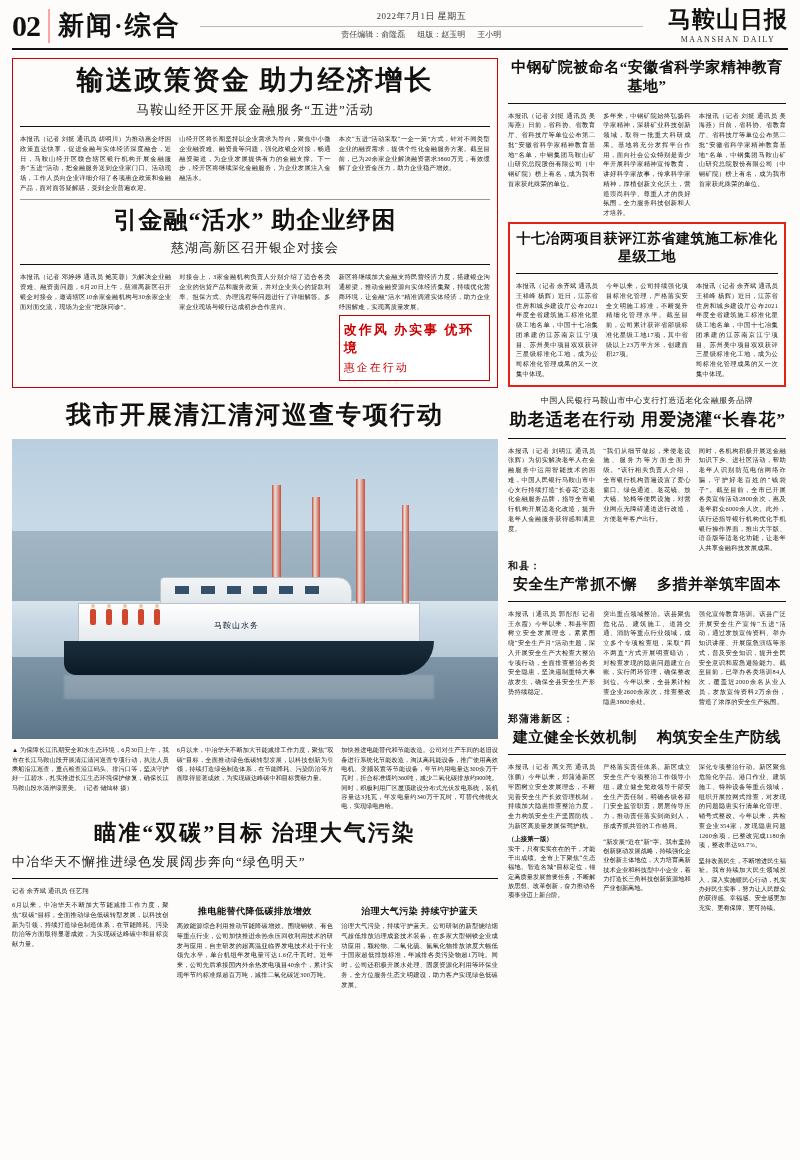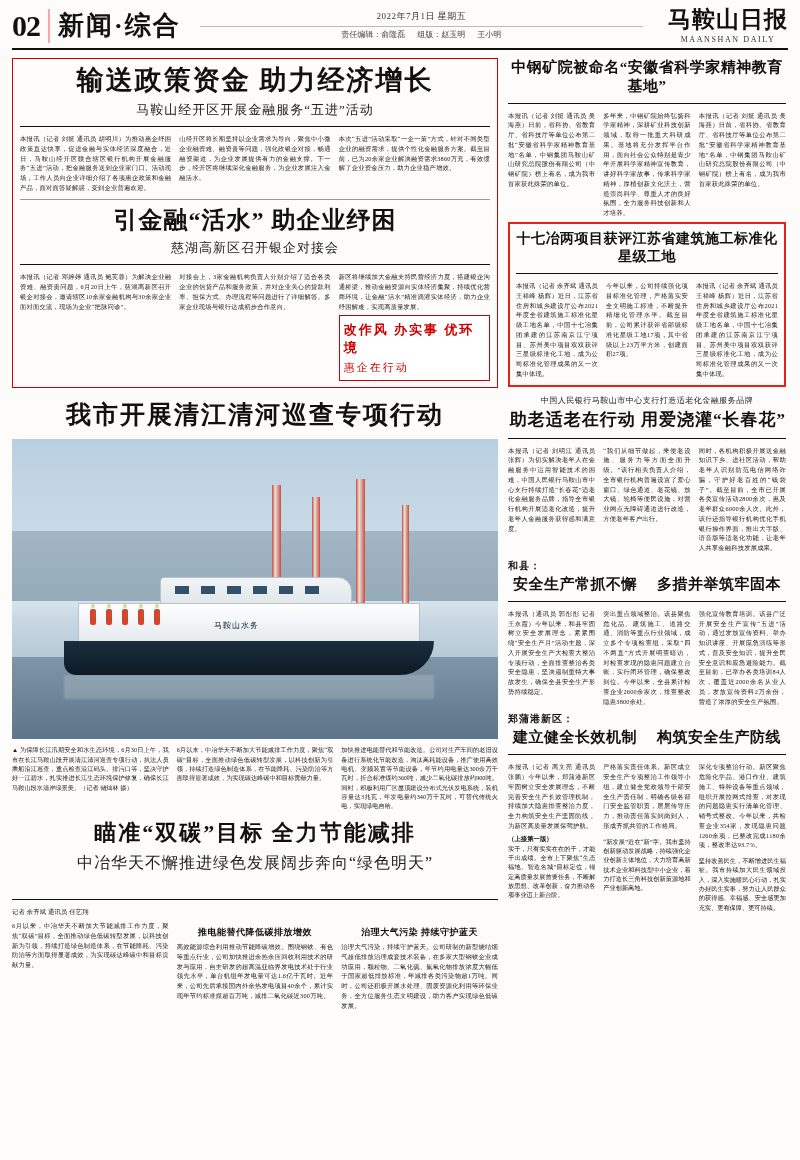--- a/index.html
+++ b/index.html
@@ -58,21 +58,21 @@
   .deck{position:absolute;left:14px;bottom:30px;width:340px;height:40px;background:linear-gradient(#ffffff,#e3e8ec);border:1px solid #b9c2c8;}
   .cabin{position:absolute;left:96px;bottom:68px;width:190px;height:28px;background:linear-gradient(#f2f5f7,#dfe5e9);border:1px solid #b9c2c8;border-radius:4px 14px 0 0;}
   .win{position:absolute;background:#35506a;height:8px;width:14px;top:8px;}
   .boatname{position:absolute;left:150px;bottom:44px;font-size:8px;color:#123;letter-spacing:1px;}
   .person{position:absolute;width:6px;height:16px;background:#d1462f;bottom:50px;border-radius:2px;}
   .person:after{content:"";position:absolute;left:1px;top:-5px;width:4px;height:4px;border-radius:50%;background:#e8c9a0;}
   .boat-ref{position:absolute;left:52px;bottom:40px;width:370px;height:24px;background:rgba(255,255,255,.18);filter:blur(1px);}
   .caption{font-size:6.2px;line-height:1.5;text-align:justify;color:#1a1a1a;}
 
   .ft2{font-size:22px;font-weight:bold;text-align:center;letter-spacing:2px;margin:8px 0 5px;}
-  .ft2sub{font-size:16px;text-align:center;color:#222;letter-spacing:1px;margin-bottom:18px;}
+  .ft2sub{font-size:13px;text-align:left;color:#222;letter-spacing:1px;margin-bottom:0;}
 
   
   .r-h1{font-size:15px;font-weight:bold;text-align:center;letter-spacing:0.5px;line-height:1.25;}
   .r-h2{font-size:14px;font-weight:bold;text-align:center;letter-spacing:0.5px;line-height:1.3;}
   .r-small{font-size:8px;text-align:center;color:#222;margin:4px 0 2px;letter-spacing:0.5px;}
   .redbox{border:2px solid #e2231a;padding:6px;margin:4px 0;}
   .r-label{font-size:10px;font-weight:bold;margin:6px 0 2px;letter-spacing:1px;}
   .r-title-lg{font-size:17px;font-weight:bold;text-align:right;letter-spacing:1px;}
   .two-title{display:flex;gap:10px;}
   .two-title div{flex:1;font-size:15px;font-weight:bold;text-align:center;letter-spacing:0.5px;}
@@ -165,21 +165,21 @@
           <div class="person" style="left:90px;"></div>
         </div>
       </div>
 
       <div class="cols3" style="margin-top:6px;">
         <div class="col caption">▲ 为保障长江汛期安全和水生态环境，6月30日上午，我市在长江马鞍山段开展清江清河巡查专项行动，执法人员乘船沿江巡查，重点检查沿江码头、排污口等，坚决守护好一江碧水，扎实推进长江生态环境保护修复，确保长江马鞍山段水清岸绿景美。（记者 储灿林 摄）</div>
         <div class="col caption">6月以来，中冶华天不断加大节能减排工作力度，聚焦“双碳”目标，全面推动绿色低碳转型发展，以科技创新为引领，持续打造绿色制造体系，在节能降耗、污染防治等方面取得显著成效，为实现碳达峰碳中和目标贡献力量。</div>
         <div class="col caption">加快推进电能替代和节能改造。公司对生产车间的老旧设备进行系统化节能改造，淘汰高耗能设备，推广使用高效电机、变频装置等节能设备，年节约用电量达300余万千瓦时，折合标准煤约360吨，减少二氧化碳排放约900吨。同时，积极利用厂区屋顶建设分布式光伏发电系统，装机容量达3兆瓦，年发电量约340万千瓦时，可替代传统火电，实现绿电自给。</div>
       </div>
 
-      <div class="ft2">瞄准“双碳”目标  全力节能减排</div>
+      <div class="ft2">瞄准“双碳”目标  治理大气污染</div>
       <div class="ft2sub">中冶华天不懈推进绿色发展阔步奔向“绿色明天”</div>
       <div class="rule"></div>
       <div class="txt" style="margin-bottom:4px;">记者 余齐斌 通讯员 任艺翔</div>
 
       <div class="cols3" style="flex:1;">
         <div class="col txt">6月以来，中冶华天不断加大节能减排工作力度，聚焦“双碳”目标，全面推动绿色低碳转型发展，以科技创新为引领，持续打造绿色制造体系，在节能降耗、污染防治等方面取得显著成效，为实现碳达峰碳中和目标贡献力量。</div>
         <div class="col">
           <div class="sub-h">推电能替代降低碳排放增效</div>
           <div class="txt">高效能源综合利用推动节能降碳增效。围绕钢铁、有色等重点行业，公司加快推进余热余压回收利用技术的研发与应用，自主研发的超高温亚临界发电技术处于行业领先水平，单台机组年发电量可达1.6亿千瓦时。近年来，公司先后承接国内外余热发电项目40余个，累计实现年节约标准煤超百万吨，减排二氧化碳近300万吨。</div>
         </div>

